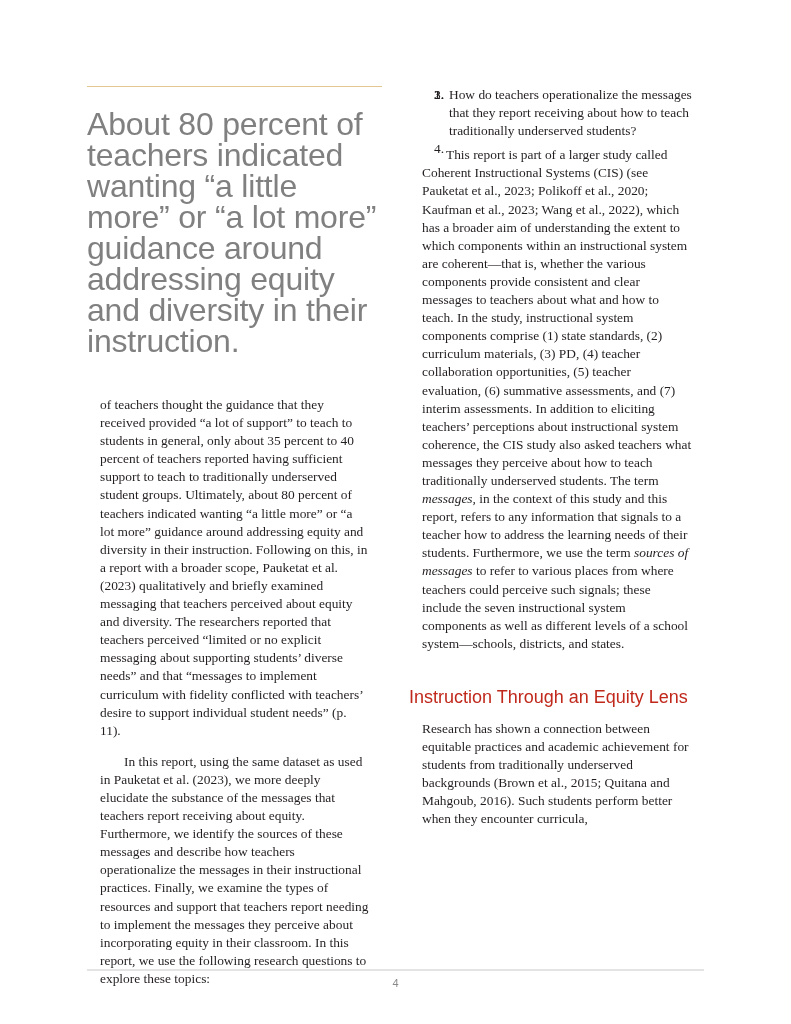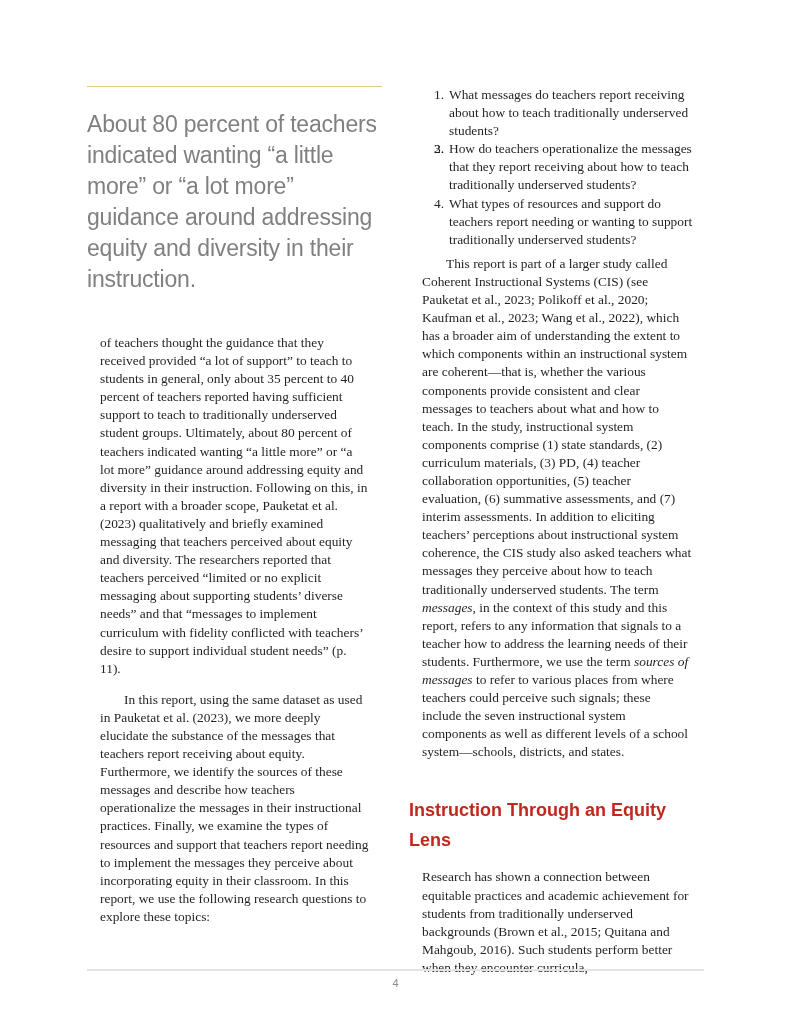--- a/index.html
+++ b/index.html
@@ -7,21 +7,21 @@
     .page { position: absolute; left: 0; top: 0; width: 791px; height: 1024px; }
 
     .left-col { position: absolute; left: 87px; top: 86px; width: 295px; }
     .right-col { position: absolute; left: 409px; top: 86px; width: 297px; }
 
     .pull-rule { height: 1px; background: #e3c690; width: 295px; margin: 0; }
     .pull-quote {
       font-family: "Liberation Sans", sans-serif;
       font-weight: normal;
       color: #808080;
-      font-size: 23px;
+      font-size: 32px;
       line-height: 31px;
       margin: 22px 0 0 0;
       letter-spacing: -0.2px;
     }
 
     .body-text {
       font-family: "Liberation Serif", serif;
       color: #231f20;
       font-size: 13.4px;
       line-height: 18.1px;
@@ -38,24 +38,24 @@
     }
     .rq-item { position: relative; padding-left: 40px; }
     .rq-num { position: absolute; left: 25px; top: 0; }
     .rq-text { display: block; }
 
     .right-col .body-text.para1 { margin-top: 6px; }
     em { font-style: italic; }
 
     .section-heading {
       font-family: "Liberation Sans", sans-serif;
-      font-weight: bold;
+      font-weight: normal;
       color: #c0281b;
       font-size: 18px;
-      line-height: 30px;
+      line-height: 20px;
       margin: 34px 0 10px 0;
     }
 
     .footer-rule { position: absolute; left: 87px; top: 969px; width: 617px; height: 2px; background: #e4e4e4; }
     .page-number {
       position: absolute; left: 0; width: 791px; top: 977px;
       text-align: center;
       font-family: "Liberation Sans", sans-serif;
       font-size: 11px; color: #8a8a8a;
     }
@@ -70,32 +70,30 @@
     <p class="pull-quote">About 80 percent of teachers indicated wanting “a little more” or “a lot more” guidance around addressing equity and diversity in their instruction.</p>
 
     <p class="body-text first">of teachers thought the guidance that they received provided “a lot of support” to teach to students in general, only about 35 percent to 40 percent of teachers reported having sufficient support to teach to traditionally underserved student groups. Ultimately, about 80 percent of teachers indicated wanting “a little more” or “a lot more” guidance around addressing equity and diversity in their instruction. Following on this, in a report with a broader scope, Pauketat et al. (2023) qualitatively and briefly examined messaging that teachers perceived about equity and diversity. The researchers reported that teachers perceived “limited or no explicit messaging about supporting students’ diverse needs” and that “messages to implement curriculum with fidelity conflicted with teachers’ desire to support individual student needs” (p. 11).</p>
     <p class="body-text indent">In this report, using the same dataset as used in Pauketat et al. (2023), we more deeply elucidate the substance of the messages that teachers report receiving about equity. Furthermore, we identify the sources of these messages and describe how teachers operationalize the messages in their instructional practices. Finally, we examine the types of resources and support that teachers report needing to implement the messages they perceive about incorporating equity in their classroom. In this report, we use the following research questions to explore these topics:</p>
   </div>
 
   <div class="right-col">
     <ol class="rq-list">
       <li class="rq-item">
         <span class="rq-num">1.</span>
-        <span class="rq-text">What messages do teachers report receiving about how to teach traditionally underserved students?</span>
       </li>
       <li class="rq-item">
         <span class="rq-num">2.</span>
       </li>
       <li class="rq-item">
         <span class="rq-num">3.</span>
         <span class="rq-text">How do teachers operationalize the messages that they report receiving about how to teach traditionally underserved students?</span>
       </li>
       <li class="rq-item">
         <span class="rq-num">4.</span>
-        <span class="rq-text">What types of resources and support do teachers report needing or wanting to support traditionally underserved students?</span>
       </li>
     </ol>
 
     <p class="body-text indent para1"><span>This report is part of a larger study called Coherent Instructional Systems (CIS) (see Pauketat et al., 2023; Polikoff et al., 2020; Kaufman et al., 2023; Wang et al., 2022), which has a broader aim of understanding the extent to which components within an instructional system are coherent—that is, whether the various components provide consistent and clear messages to teachers about what and how to teach. In the study, instructional system components comprise (1) state standards, (2) curriculum materials, (3) PD, (4) teacher collaboration opportunities, (5) teacher evaluation, (6) summative assessments, and (7) interim assessments. In addition to eliciting teachers’ perceptions about instructional system coherence, the CIS study also asked teachers what messages they perceive about how to teach traditionally underserved students. The term </span><em>messages,</em><span> in the context of this study and this report, refers to any information that signals to a teacher how to address the learning needs of their students. Furthermore, we use the term </span><em>sources of messages</em><span> to refer to various places from where teachers could perceive such signals; these include the seven instructional system components as well as different levels of a school system—schools, districts, and states.</span></p>
 
     <h2 class="section-heading">Instruction Through an Equity Lens</h2>
 
     <p class="body-text">Research has shown a connection between equitable practices and academic achievement for students from traditionally underserved backgrounds (Brown et al., 2015; Quitana and Mahgoub, 2016). Such students perform better when they encounter curricula,</p>
   </div>
 

